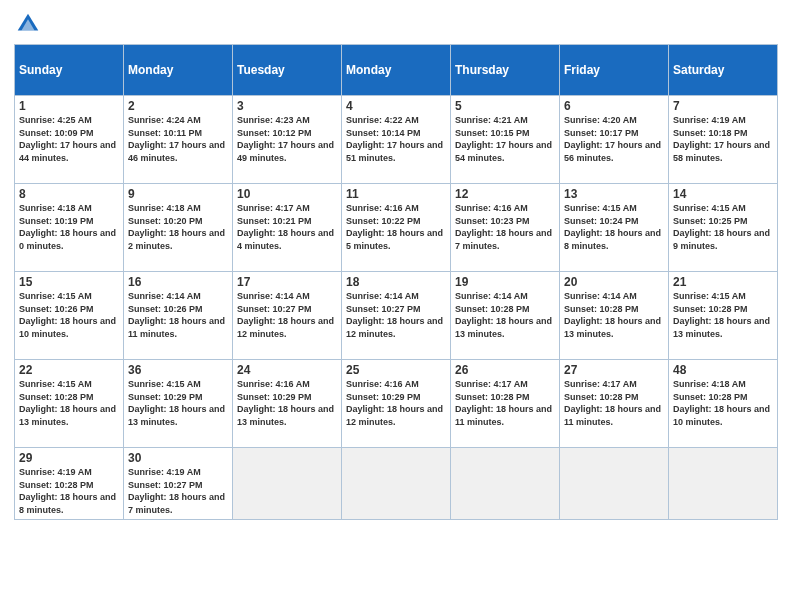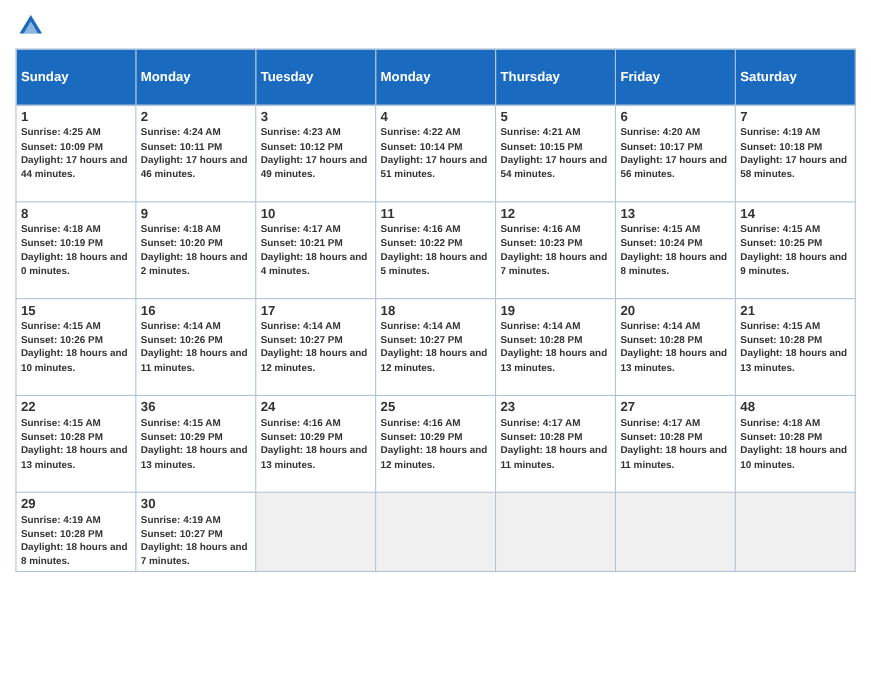--- a/index.html
+++ b/index.html
@@ -333,21 +333,21 @@
       </td>
           <td>
         <div class="day-number">25</div>
         <div class="day-info">
           Sunrise: 4:16 AM<br>
           Sunset: 10:29 PM<br>
           Daylight: 18 hours and 12 minutes.
         </div>
       </td>
           <td>
-        <div class="day-number">23</div>
+        <div class="day-number">26</div>
         <div class="day-info">
           Sunrise: 4:17 AM<br>
           Sunset: 10:28 PM<br>
           Daylight: 18 hours and 11 minutes.
         </div>
       </td>
           <td>
         <div class="day-number">27</div>
         <div class="day-info">
           Sunrise: 4:17 AM<br>

